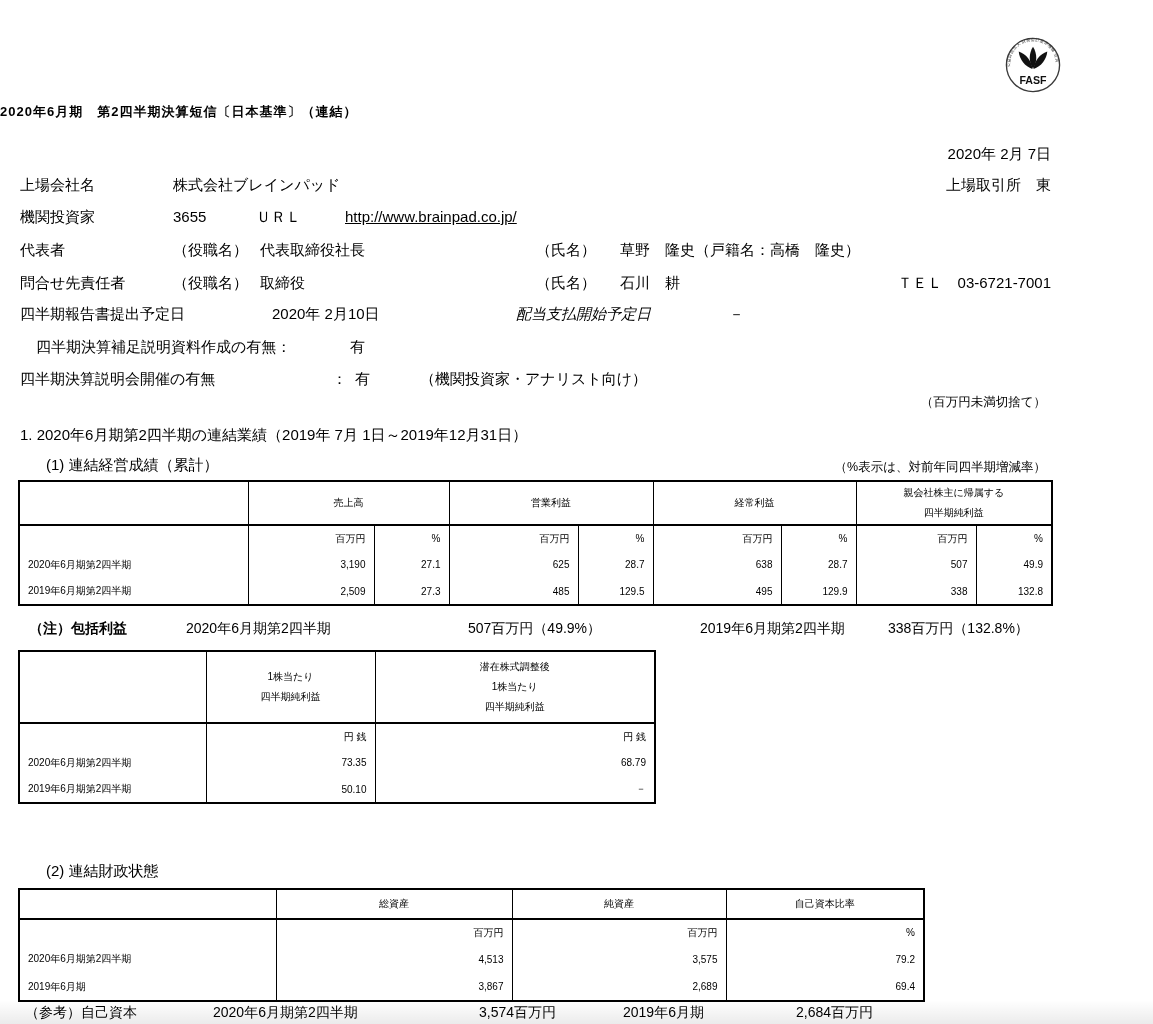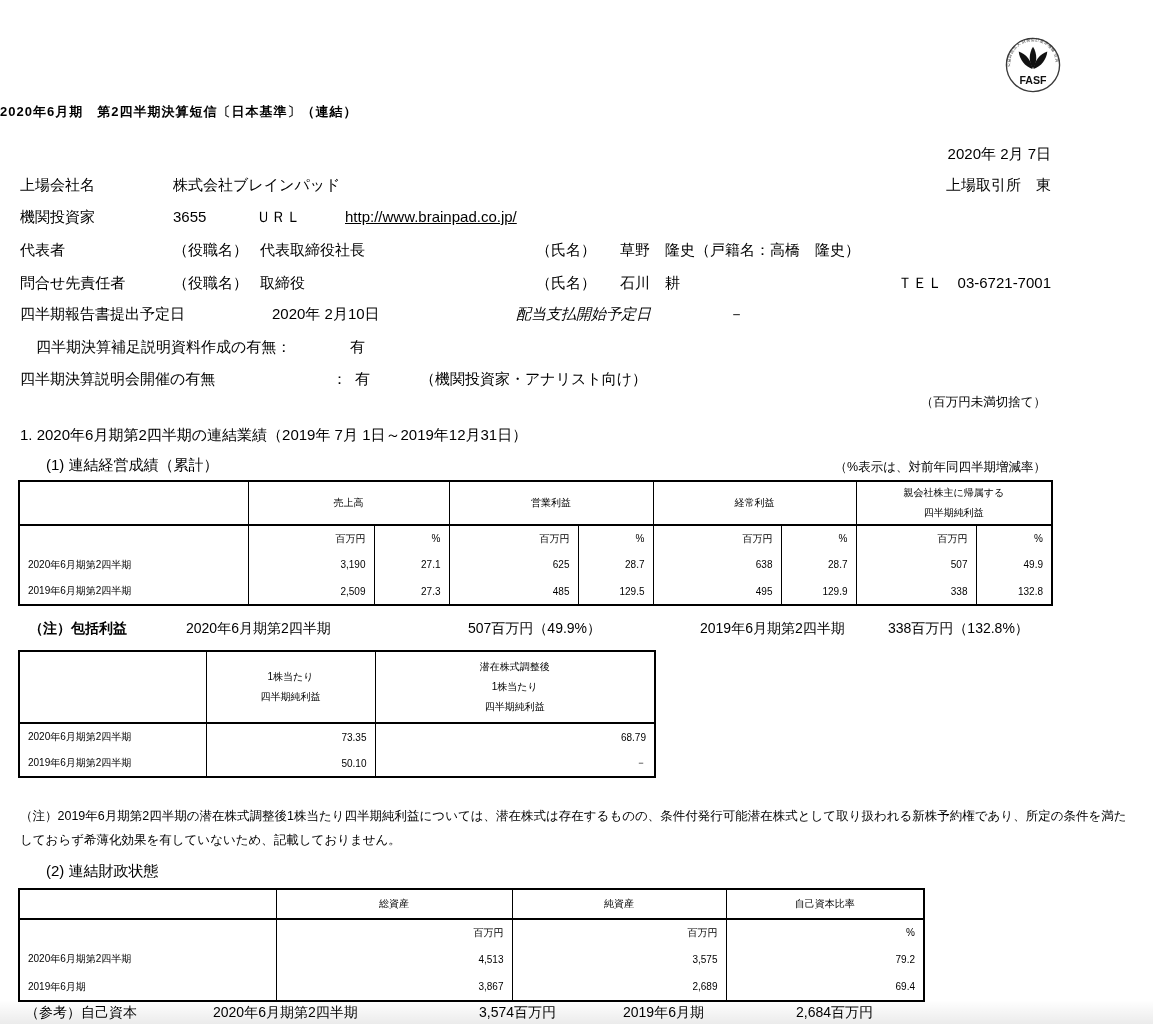--- a/index.html
+++ b/index.html
@@ -187,34 +187,38 @@
     </colgroup>
     <tbody>
         <tr style="height:72px;">
       <th></th>
       <th>1株当たり
 四半期純利益</th>
       <th>潜在株式調整後
 1株当たり
 四半期純利益</th>
     </tr>
+    <tr style="height:26px;">
+      <td class="lbl"></td>
+      <td class="num">円 銭</td>
+      <td class="num">円 銭</td>
+    </tr>
     <tr style="height:27px;">
       <td class="lbl">2020年6月期第2四半期</td>
       <td class="num">73.35</td>
       <td class="num">68.79</td>
     </tr>
     <tr style="height:27px;">
       <td class="lbl">2019年6月期第2四半期</td>
       <td class="num">50.10</td>
       <td class="num">－</td>
     </tr>
   </tbody>
     </table>
 
-  <div class="abs fs12" style="top:804px; left:20px; width:1118px; white-space:normal; line-height:24px;">（注）2019年6月期第2四半期の潜在株式調整後1株当たり四半期純利益については、潜在株式は存在するものの、条件付発行可能潜在株式として取り扱われる新株予約権であり、所定の条件を満たしておらず希薄化効果を有していないため、記載しておりません。</div>
 
   <div class="abs fs15" style="top:862px; left:46px;">(2) 連結財政状態</div>
 
   <table class="fin" style="left:18px; top:888px; width:905px;padding-left:41px;">
     <colgroup>
       <col style="width:257px">
         <col style="width:236px">
         <col style="width:214px">
         <col style="width:198px">
     </colgroup>

